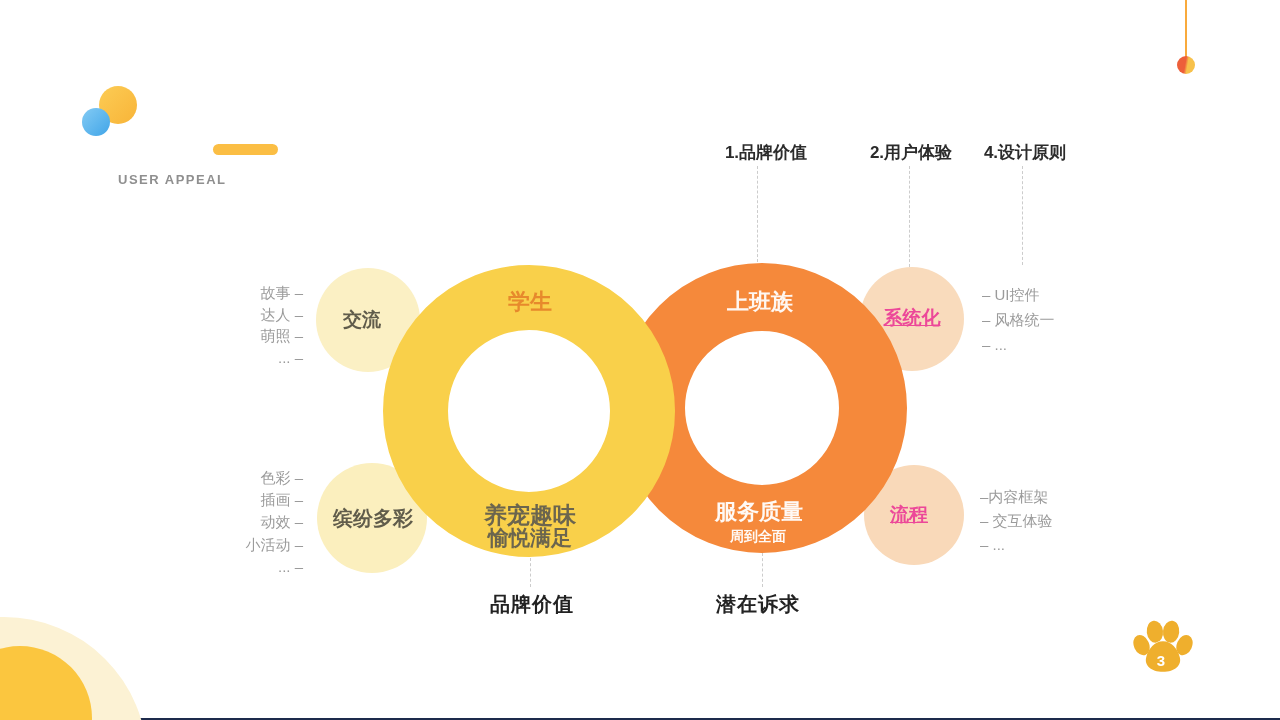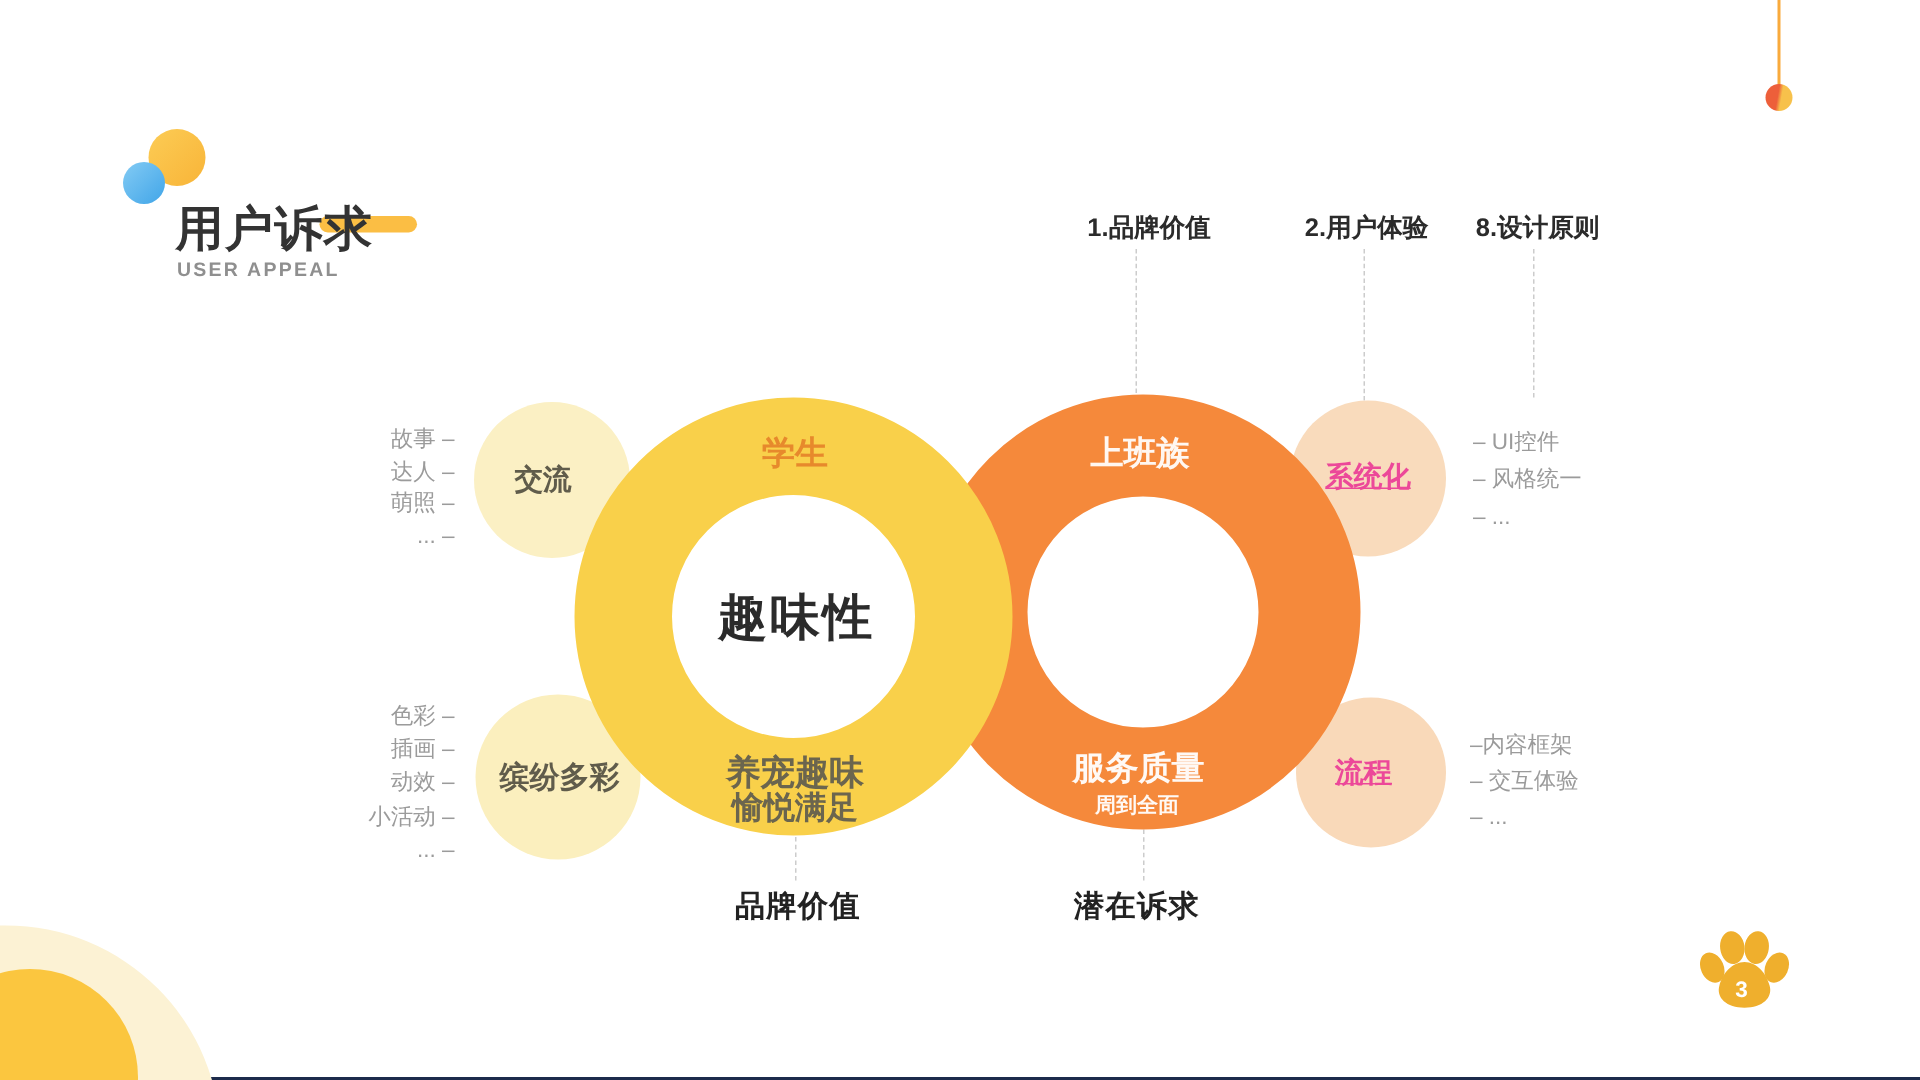--- a/index.html
+++ b/index.html
@@ -95,29 +95,28 @@
   .page-number { left:1161px; top:660px; font-size:15px; font-weight:700; color:#ffffff; z-index:4; }
 </style>
 </head>
 <body>
 
 <div class="slide">
 
   <div class="abs logo-yellow"></div>
   <div class="abs logo-blue"></div>
   <div class="abs title-bar"></div>
-  <div class="abs page-title">用户诉求</div>
   <div class="abs page-subtitle">USER APPEAL</div>
 
   <div class="abs hang-line"></div>
   <div class="abs hang-ball"></div>
 
   <div class="abs ctr legend legend-1">1.品牌价值</div>
   <div class="abs ctr legend legend-2">2.用户体验</div>
-  <div class="abs ctr legend legend-3">8.设计原则</div>
+  <div class="abs ctr legend legend-3">4.设计原则</div>
   <div class="abs dash-v dash-1"></div>
   <div class="abs dash-v dash-2"></div>
   <div class="abs dash-v dash-3"></div>
 
   <div class="abs side-list list-left-top">
     <span>故事 –</span>
     <span>达人 –</span>
     <span>萌照 –</span>
     <span>... –</span>
   </div>
@@ -145,21 +144,20 @@
   <div class="abs sat sat-liucheng"></div>
   <div class="abs ctr sat-label sat-label-yellow lbl-jiaoliu">交流</div>
   <div class="abs ctr sat-label sat-label-yellow lbl-binfen">缤纷多彩</div>
   <div class="abs ctr sat-label sat-label-peach lbl-xitong">系统化</div>
   <div class="abs ctr sat-label sat-label-peach lbl-liucheng">流程</div>
 
   <div class="abs donut donut-orange"></div>
   <div class="abs donut donut-yellow"></div>
 
   <div class="abs ctr donut-text txt-xuesheng">学生</div>
-  <div class="abs ctr donut-text txt-quweixing">趣味性</div>
   <div class="abs ctr donut-text txt-yangchong">养宠趣味</div>
   <div class="abs ctr donut-text txt-yuyue">愉悦满足</div>
   <div class="abs ctr donut-text txt-shangban">上班族</div>
   <div class="abs ctr donut-text txt-fuwu">服务质量</div>
   <div class="abs ctr donut-text txt-zhoudao">周到全面</div>
 
   <div class="abs dash-v dash-4"></div>
   <div class="abs dash-v dash-5"></div>
   <div class="abs ctr bottom-label lbl-core">品牌价值</div>
   <div class="abs ctr bottom-label lbl-potential">潜在诉求</div>

